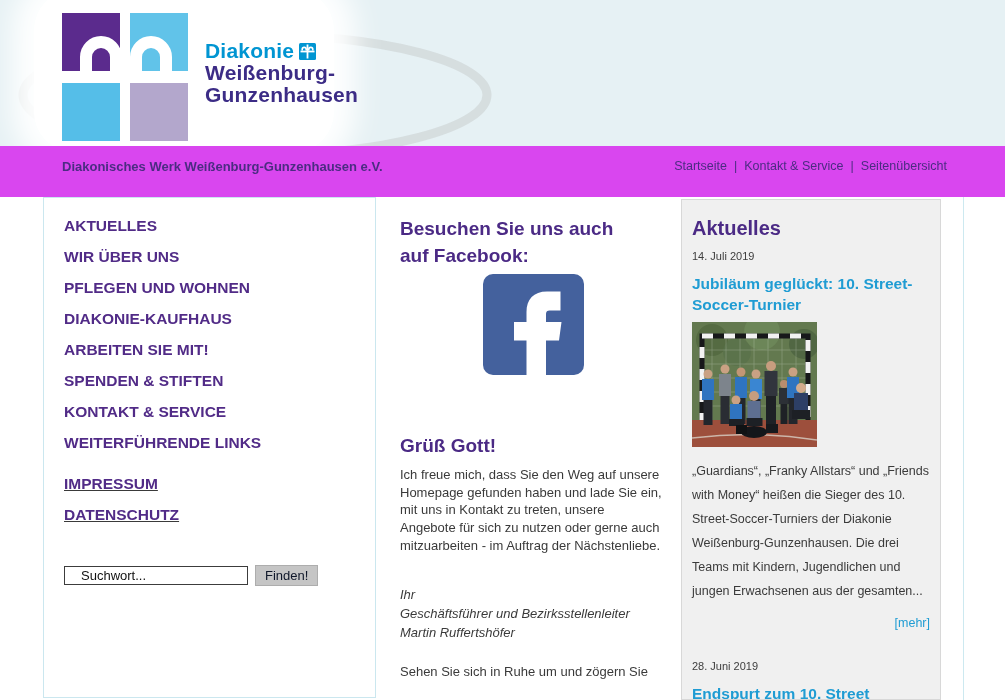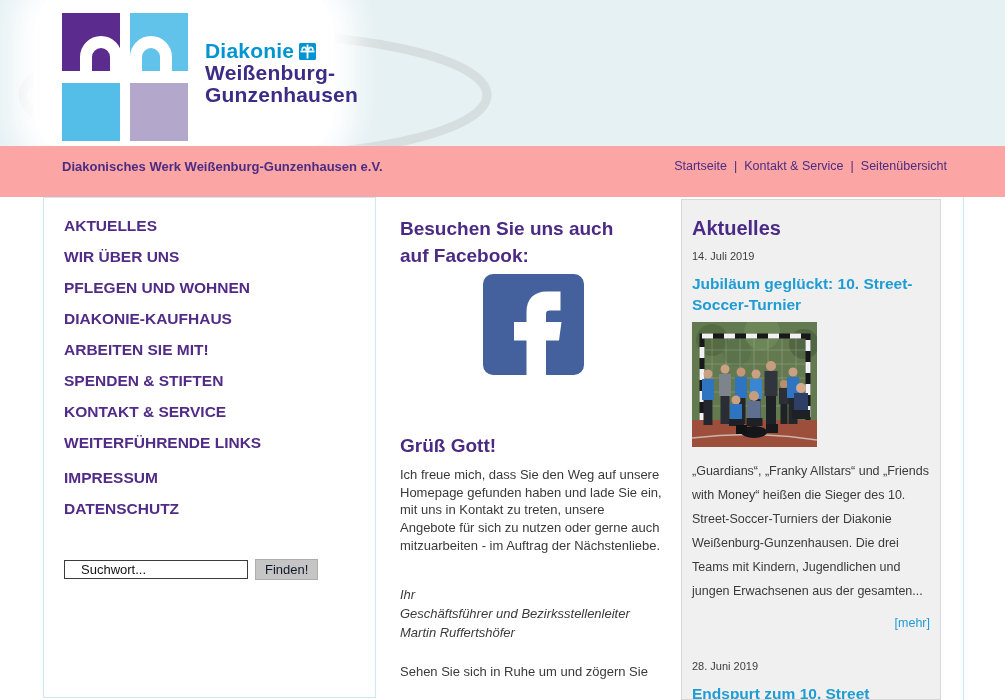--- a/index.html
+++ b/index.html
@@ -25,39 +25,39 @@
   .header-swoosh { position:absolute; left:0; top:0; }
   .logo-squares { position:absolute; left:62px; top:13px; cursor:pointer; }
   .logo-text { position:absolute; left:205px; top:40px; line-height:22px; }
   .logo-brand {
     color:#0095d2; font-size:21px; font-weight:bold; letter-spacing:0.2px;
     display:flex; align-items:center; gap:5px;
   }
   .logo-region { color:#3c2c86; font-size:21px; font-weight:bold; letter-spacing:0.2px; }
 
   
-  .subheader { position:absolute; left:0; top:146px; width:1005px; height:51px; background:#fca5a5; }
+  .subheader { position:absolute; left:0; top:146px; width:1005px; height:51px; background:#d946ef; }
   .org-name { position:absolute; left:62px; top:13px; font-size:13px; font-weight:bold; color:#4b2c82; }
   .topnav { position:absolute; right:58px; top:13px; font-size:12.5px; color:#4b2c82; }
   .topnav a { color:#4b2c82; text-decoration:none; }
   .topnav .sep { padding:0 7px; color:#4b2c82; }
 
   
   .sidebar {
     position:absolute; left:43px; top:197px; width:333px; height:501px;
     background:#ffffff; border:1px solid #cbe7ef; padding:18px 20px 0 20px;
   }
   ul.menu { list-style:none; margin:0; padding:0; }
   .menu li { margin:0 0 11px 0; }
   .menu a {
     display:block; color:#512b87; font-weight:bold; font-size:15.5px;
     line-height:20px; text-decoration:none;
   }
   .menu li.narrow a { max-width:180px; }
-  .menu.legal { margin-top:15px; }
+  .menu.legal { margin-top:21px;text-decoration:underline; }
   .search-row { margin-top:40px; display:flex; align-items:center; }
   .search-input {
     width:184px; height:19px; border:1px solid #3c3c3c; background:#fff;
     font-family:"Liberation Sans", sans-serif; font-size:13px; color:#111; padding:1px 16px;
   }
   .search-btn {
     margin-left:7px; background:#c5c5c5; border:1px solid #adadad;
     font-family:"Liberation Sans", sans-serif; font-size:13px; color:#0f172a;
     padding:2px 9px; cursor:pointer;
   }

